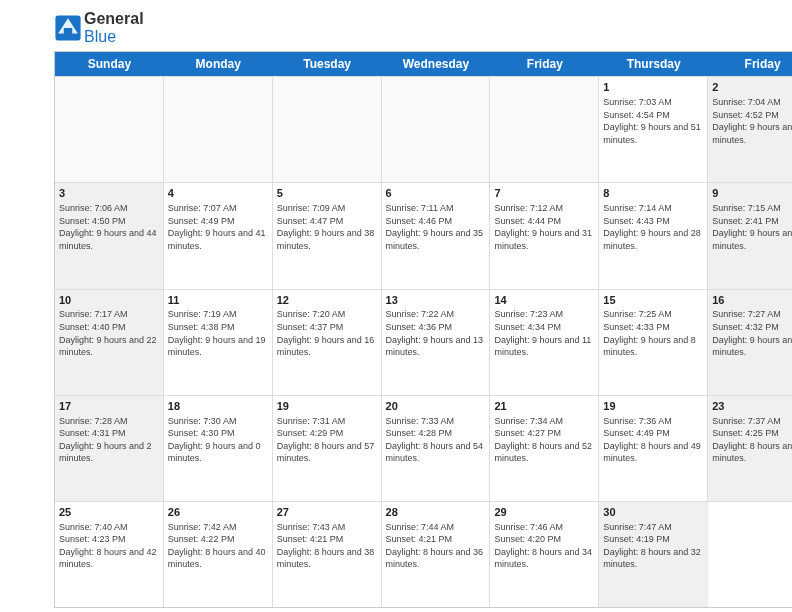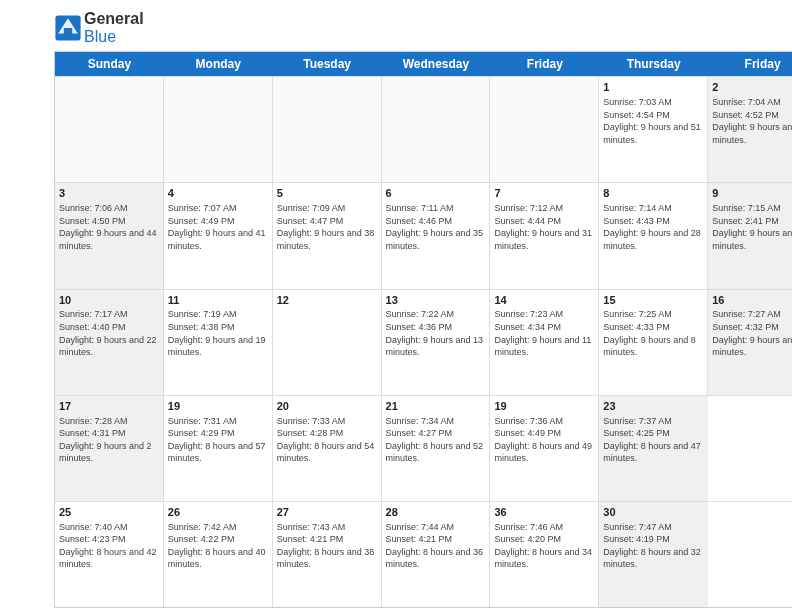--- a/index.html
+++ b/index.html
@@ -227,20 +227,24 @@
           </div>
           <div class="cal-cell">
             <span class="day-num">11</span>
             <div class="cell-info">Sunrise: 7:19 AM
 Sunset: 4:38 PM
 Daylight: 9 hours
 and 19 minutes.</div>
           </div>
           <div class="cal-cell">
             <span class="day-num">12</span>
+            <div class="cell-info">Sunrise: 7:20 AM
+Sunset: 4:37 PM
+Daylight: 9 hours
+and 16 minutes.</div>
           </div>
           <div class="cal-cell">
             <span class="day-num">13</span>
             <div class="cell-info">Sunrise: 7:22 AM
 Sunset: 4:36 PM
 Daylight: 9 hours
 and 13 minutes.</div>
           </div>
           <div class="cal-cell">
             <span class="day-num">14</span>
@@ -266,20 +270,27 @@
         </div>
         <div class="cal-row">
           <div class="cal-cell shaded">
             <span class="day-num">17</span>
             <div class="cell-info">Sunrise: 7:28 AM
 Sunset: 4:31 PM
 Daylight: 9 hours
 and 2 minutes.</div>
           </div>
           <div class="cal-cell">
+            <span class="day-num">18</span>
+            <div class="cell-info">Sunrise: 7:30 AM
+Sunset: 4:30 PM
+Daylight: 9 hours
+and 0 minutes.</div>
+          </div>
+          <div class="cal-cell">
             <span class="day-num">19</span>
             <div class="cell-info">Sunrise: 7:31 AM
 Sunset: 4:29 PM
 Daylight: 8 hours
 and 57 minutes.</div>
           </div>
           <div class="cal-cell">
             <span class="day-num">20</span>
             <div class="cell-info">Sunrise: 7:33 AM
 Sunset: 4:28 PM
@@ -331,21 +342,21 @@
 and 38 minutes.</div>
           </div>
           <div class="cal-cell">
             <span class="day-num">28</span>
             <div class="cell-info">Sunrise: 7:44 AM
 Sunset: 4:21 PM
 Daylight: 8 hours
 and 36 minutes.</div>
           </div>
           <div class="cal-cell">
-            <span class="day-num">36</span>
+            <span class="day-num">29</span>
             <div class="cell-info">Sunrise: 7:46 AM
 Sunset: 4:20 PM
 Daylight: 8 hours
 and 34 minutes.</div>
           </div>
           <div class="cal-cell shaded">
             <span class="day-num">30</span>
             <div class="cell-info">Sunrise: 7:47 AM
 Sunset: 4:19 PM
 Daylight: 8 hours

